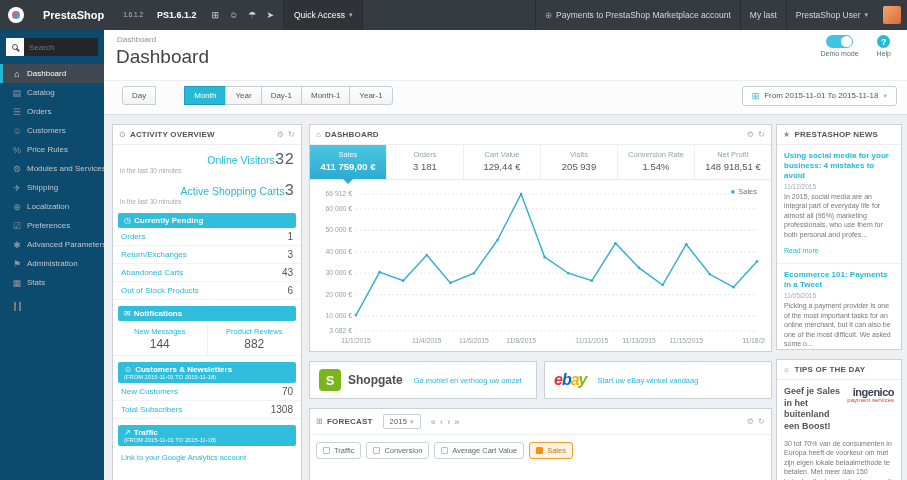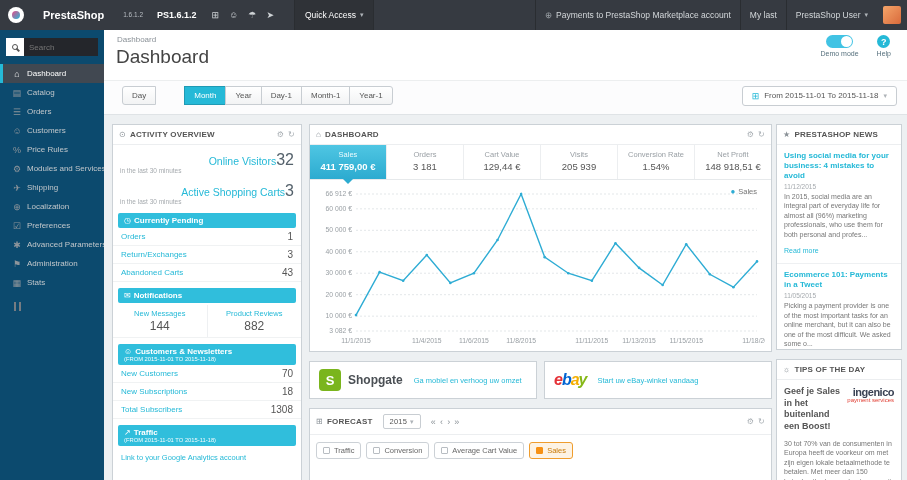--- a/index.html
+++ b/index.html
@@ -10,21 +10,21 @@
   .topbar{position:absolute;top:0;left:0;right:0;height:30px;background:#363a41;color:#fff;
     display:flex;align-items:center;z-index:9;font-size:8.5px;}
   .tb-brand{display:flex;align-items:center;gap:19px;padding:0 8px;cursor:pointer;}
   .logo-dot{width:16px;height:16px;border-radius:50%;background:#fff;position:relative;}
   .logo-dot::after{content:"";position:absolute;left:4px;top:4px;width:8px;height:8px;border-radius:50%;
     background:linear-gradient(135deg,#e84b8a,#25b9d7);}
   .tb-brand-name{font-weight:bold;font-size:11px;}
   .tb-brand-ver{font-size:6.5px;color:#b9bec3;align-self:flex-start;margin-top:4px;}
   .tb-shop{font-weight:bold;font-size:9px;margin:0 10px 0 6px;cursor:pointer;}
   .tb-ico{color:#cfd3d6;font-size:9px;margin:0 5px;cursor:pointer;}
-  .tb-quick{display:flex;align-items:center;gap:4px;height:30px;padding:0 10px;margin-left:15px;
+  .tb-quick{display:flex;align-items:center;gap:4px;height:30px;padding:0 10px;margin-left:4px;
     background:#2f3237;border-left:1px solid #2a2d31;border-right:1px solid #2a2d31;cursor:pointer;}
   .caret{font-size:7px;color:#aeb3b8;}
   .tb-spacer{flex:1;}
   .tb-link{display:flex;align-items:center;gap:4px;height:30px;padding:0 9px;color:#d4d8db;
     border-left:1px solid #2a2d31;cursor:pointer;white-space:nowrap;}
   .tb-globe{color:#9aa0a5;}
   .tb-avatar{width:18px;height:18px;margin:0 6px;background:linear-gradient(135deg,#f5a56a,#d96a3b);
     border-radius:2px;cursor:pointer;}
   
   .sidebar{position:absolute;top:30px;left:0;width:104px;bottom:0;background:#0c4a6e;z-index:8;}
@@ -75,21 +75,21 @@
   .panel{background:#fff;border:1px solid #cbd1d6;margin-bottom:9px;}
   .phead{display:flex;align-items:center;gap:4px;padding:5px 6px;font-size:8px;font-weight:bold;
     color:#555;text-transform:uppercase;letter-spacing:.2px;border-bottom:1px solid #eceef0;}
   .pico{color:#8a9197;font-weight:normal;}
   .ph-spacer{flex:1;}
   .hico{color:#aab0b5;font-size:8px;cursor:pointer;font-weight:normal;}
   
   .stat-line{padding:6px 7px 2px;}
   .stat-row{display:flex;justify-content:flex-end;align-items:baseline;}
   .stat-label{color:#25b9d7;font-size:10.5px;cursor:pointer;}
-  .stat-value{color:#54616b;font-size:16px;}
+  .stat-value{color:#54616b;font-size:16px;font-family:Liberation Mono, monospace;}
   .stat-caption{font-size:6.5px;color:#a5aaae;margin-top:-2px;}
   .sec-bar{margin:6px 5px 0;background:#30bedc;color:#fff;padding:3px 6px;border-radius:2px;
     font-size:8px;font-weight:bold;}
   .sec-bar .bico{margin-right:3px;font-weight:normal;}
   .sec-sub{display:block;font-size:5.8px;font-weight:normal;opacity:.95;}
   .row{display:flex;justify-content:space-between;align-items:center;padding:3px 8px;
     border-bottom:1px solid #f0f2f3;font-size:8px;}
   .rlabel{color:#25b9d7;cursor:pointer;}
   .rvalue{color:#555;font-size:10px;}
   .notif-cells{display:flex;border-bottom:1px solid #f0f2f3;margin-top:2px;}
@@ -312,20 +312,24 @@
             <span class="rvalue">1</span>
           </div>
           <div class="row">
             <span class="rlabel">Return/Exchanges</span>
             <span class="rvalue">3</span>
           </div>
           <div class="row">
             <span class="rlabel">Abandoned Carts</span>
             <span class="rvalue">43</span>
           </div>
+          <div class="row">
+            <span class="rlabel">Out of Stock Products</span>
+            <span class="rvalue">6</span>
+          </div>
 
           <div class="sec-bar">
             <span class="bico">✉</span><span>Notifications</span>
           </div>
           <div class="notif-cells">
             <div class="ncell">
               <div class="nlabel">New Messages</div>
               <div class="nvalue">144</div>
             </div>
             <div class="ncell">
@@ -334,24 +338,20 @@
             </div>
           </div>
 
           <div class="sec-bar">
             <span class="bico">☺</span><span>Customers &amp; Newsletters</span>
             <span class="sec-sub">(FROM 2015-11-01 TO 2015-11-18)</span>
           </div>
           <div class="row">
             <span class="rlabel">New Customers</span>
             <span class="rvalue">70</span>
-          </div>
-          <div class="row">
-            <span class="rlabel">New Subscriptions</span>
-            <span class="rvalue">18</span>
           </div>
           <div class="row">
             <span class="rlabel">Total Subscribers</span>
             <span class="rvalue">1308</span>
           </div>
 
           <div class="sec-bar">
             <span class="bico">↗</span><span>Traffic</span>
             <span class="sec-sub">(FROM 2015-11-01 TO 2015-11-18)</span>
           </div>

